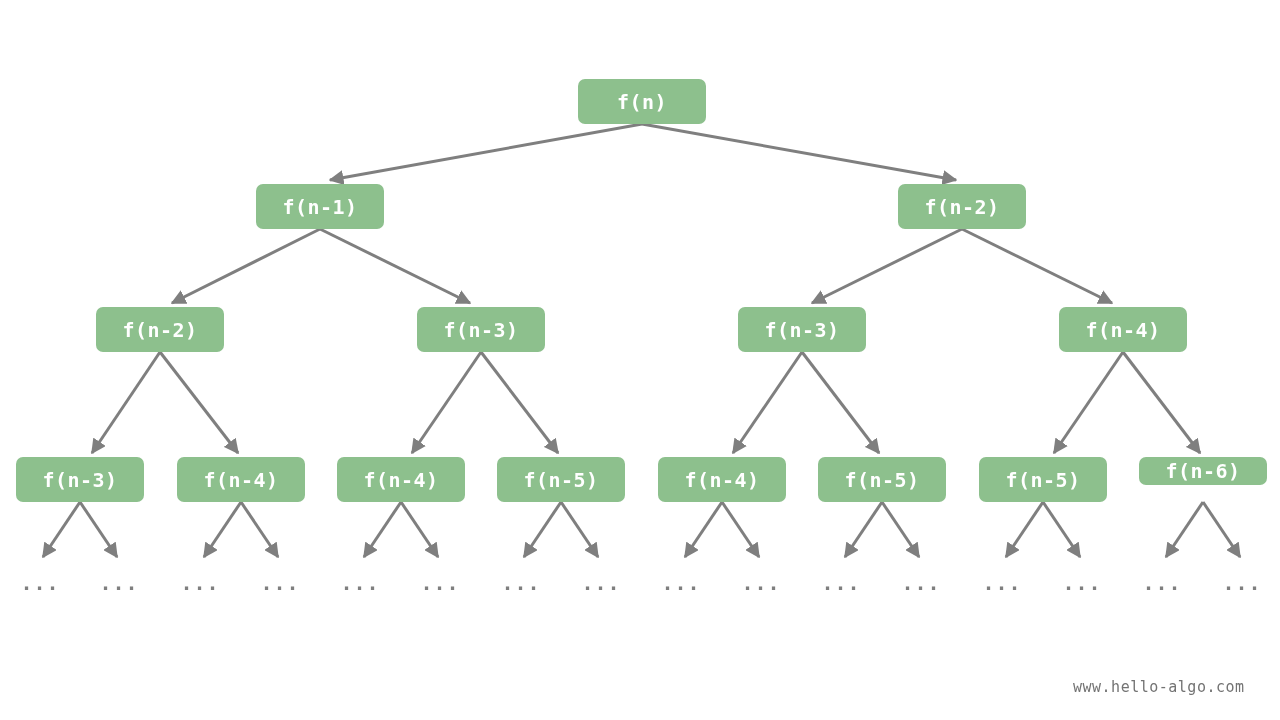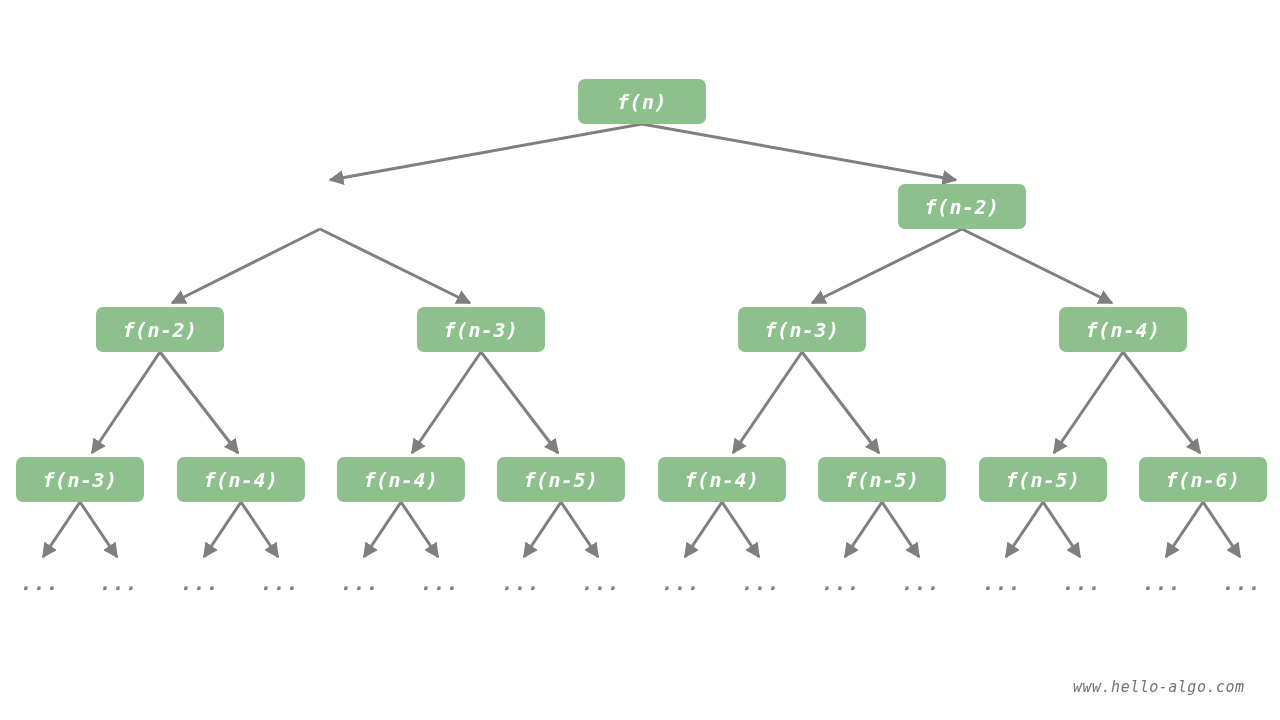--- a/index.html
+++ b/index.html
@@ -7,21 +7,20 @@
     padding: 0;
     background: #ffffff;
   }
   #canvas {
     position: relative;
     width: 1280px;
     height: 720px;
     background: #ffffff;
     overflow: hidden;
     font-family: "DejaVu Sans Mono", monospace;
-    font-style: italic;
   }
   #edges {
     position: absolute;
     left: 0;
     top: 0;
     width: 1280px;
     height: 720px;
   }
   .node {
     position: absolute;
@@ -102,35 +101,36 @@
       <line x1="882" y1="502" x2="919" y2="557"></line>
       <line x1="1043" y1="502" x2="1006" y2="557"></line>
       <line x1="1043" y1="502" x2="1080" y2="557"></line>
       <line x1="1203" y1="502" x2="1166" y2="557"></line>
       <line x1="1203" y1="502" x2="1240" y2="557"></line>
     </g>
   </svg>
 
   <div class="node" style="left: 578px; top: 79px; width: 128px; height: 45px; background: rgb(141, 192, 141); color: rgb(255, 255, 255);">f(n)</div>
 
+  <div class="node" style="left: 256px; top: 184px; width: 128px; height: 45px; background: rgb(141, 192, 141); color: rgb(255, 255, 255);">f(n-1)</div>
   <div class="node" style="left: 898px; top: 184px; width: 128px; height: 45px; background: rgb(141, 192, 141); color: rgb(255, 255, 255);">f(n-2)</div>
 
   <div class="node" style="left: 96px; top: 307px; width: 128px; height: 45px; background: rgb(141, 192, 141); color: rgb(255, 255, 255);">f(n-2)</div>
   <div class="node" style="left: 417px; top: 307px; width: 128px; height: 45px; background: rgb(141, 192, 141); color: rgb(255, 255, 255);">f(n-3)</div>
   <div class="node" style="left: 738px; top: 307px; width: 128px; height: 45px; background: rgb(141, 192, 141); color: rgb(255, 255, 255);">f(n-3)</div>
   <div class="node" style="left: 1059px; top: 307px; width: 128px; height: 45px; background: rgb(141, 192, 141); color: rgb(255, 255, 255);">f(n-4)</div>
 
   <div class="node" style="left: 16px; top: 457px; width: 128px; height: 45px; background: rgb(141, 192, 141); color: rgb(255, 255, 255);">f(n-3)</div>
   <div class="node" style="left: 177px; top: 457px; width: 128px; height: 45px; background: rgb(141, 192, 141); color: rgb(255, 255, 255);">f(n-4)</div>
   <div class="node" style="left: 337px; top: 457px; width: 128px; height: 45px; background: rgb(141, 192, 141); color: rgb(255, 255, 255);">f(n-4)</div>
   <div class="node" style="left: 497px; top: 457px; width: 128px; height: 45px; background: rgb(141, 192, 141); color: rgb(255, 255, 255);">f(n-5)</div>
   <div class="node" style="left: 658px; top: 457px; width: 128px; height: 45px; background: rgb(141, 192, 141); color: rgb(255, 255, 255);">f(n-4)</div>
   <div class="node" style="left: 818px; top: 457px; width: 128px; height: 45px; background: rgb(141, 192, 141); color: rgb(255, 255, 255);">f(n-5)</div>
   <div class="node" style="left: 979px; top: 457px; width: 128px; height: 45px; background: rgb(141, 192, 141); color: rgb(255, 255, 255);">f(n-5)</div>
-  <div class="node" style="left: 1139px; top: 457px; width: 128px; height: 45px; background: rgb(141, 192, 141); color: rgb(255, 255, 255);">f(n-6)</div>
+  <div class="node" style="left: 1139px; top: 457px; width: 128px; height: 28px; background: rgb(141, 192, 141); color: rgb(255, 255, 255);">f(n-6)</div>
 
   <div class="ellipsis" style="left: 40px; top: 573px; color: rgb(127, 127, 127);">...</div>
   <div class="ellipsis" style="left: 119px; top: 573px; color: rgb(127, 127, 127);">...</div>
   <div class="ellipsis" style="left: 200px; top: 573px; color: rgb(127, 127, 127);">...</div>
   <div class="ellipsis" style="left: 280px; top: 573px; color: rgb(127, 127, 127);">...</div>
   <div class="ellipsis" style="left: 360px; top: 573px; color: rgb(127, 127, 127);">...</div>
   <div class="ellipsis" style="left: 440px; top: 573px; color: rgb(127, 127, 127);">...</div>
   <div class="ellipsis" style="left: 521px; top: 573px; color: rgb(127, 127, 127);">...</div>
   <div class="ellipsis" style="left: 601px; top: 573px; color: rgb(127, 127, 127);">...</div>
   <div class="ellipsis" style="left: 681px; top: 573px; color: rgb(127, 127, 127);">...</div>

